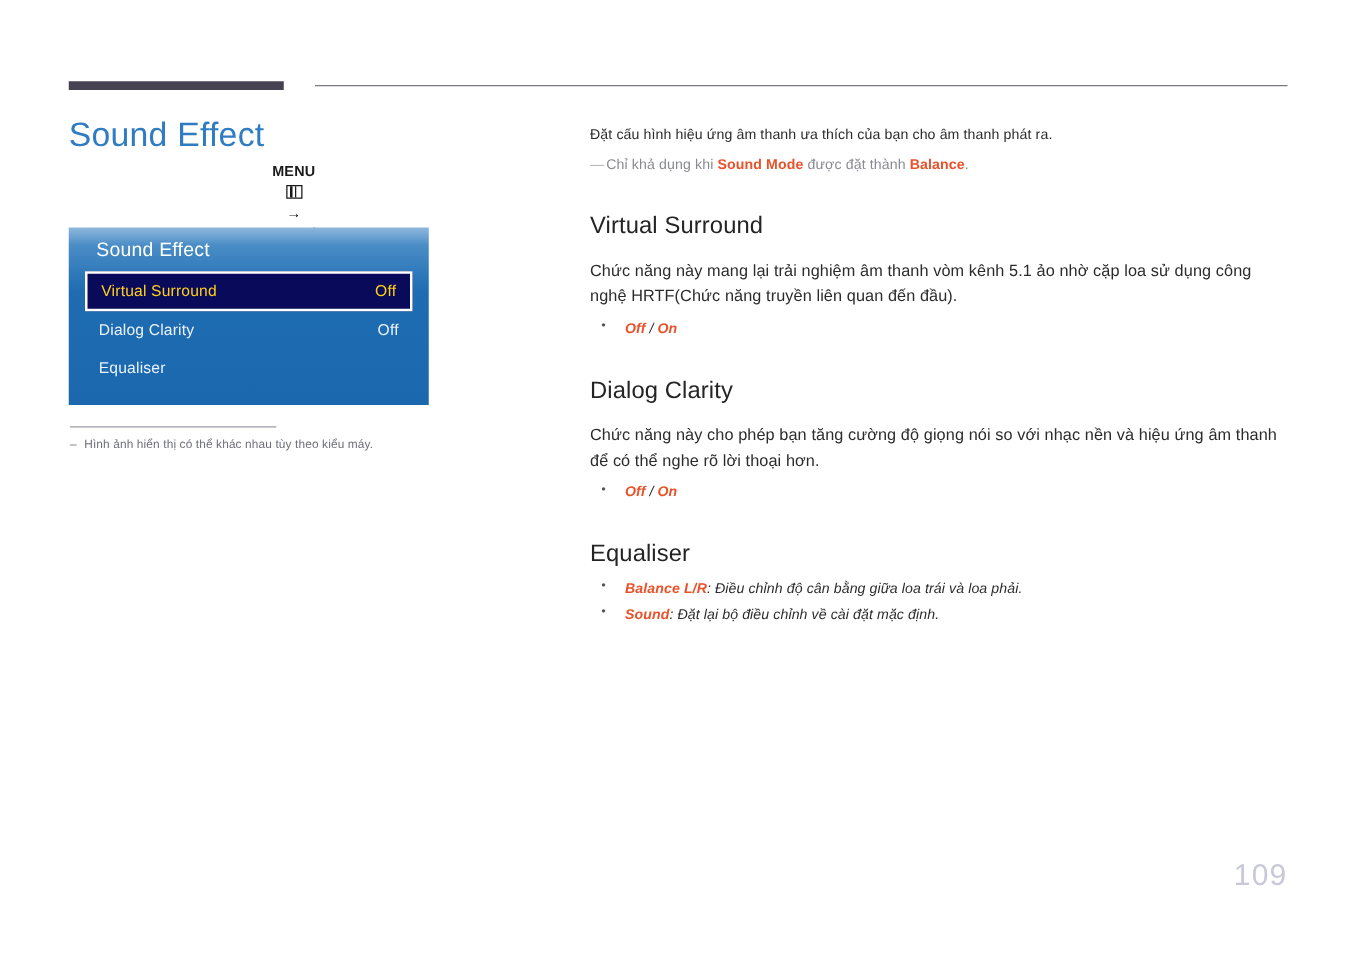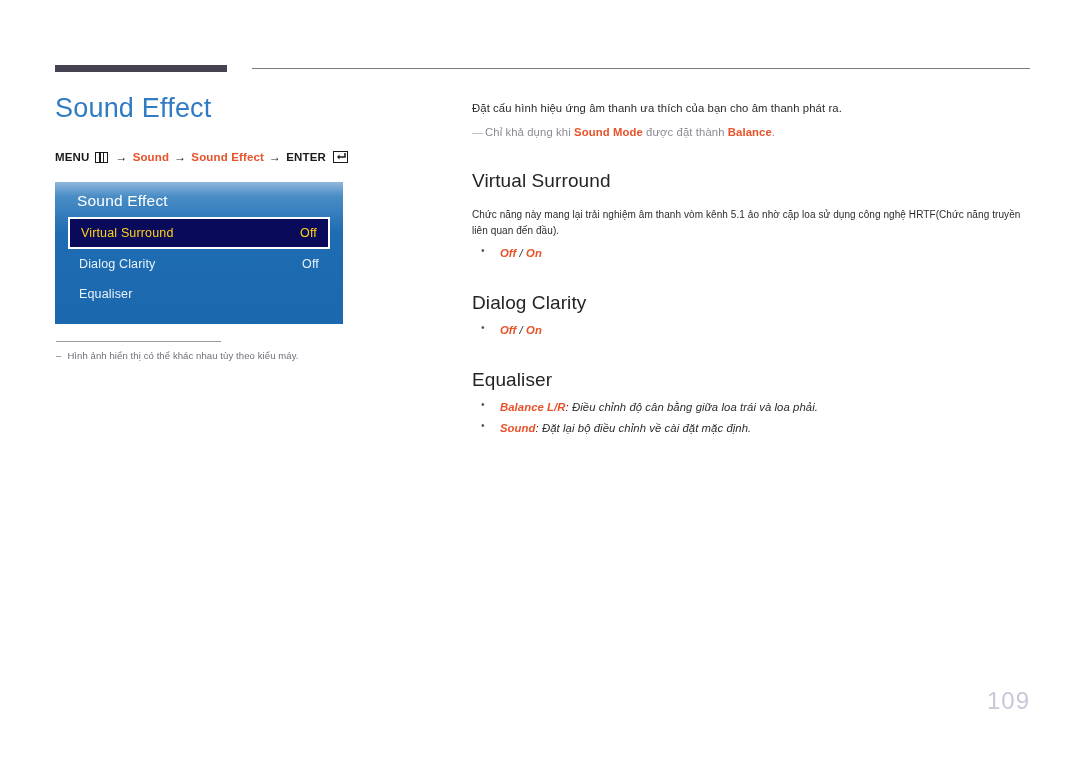--- a/index.html
+++ b/index.html
@@ -44,29 +44,30 @@
   }
   .page-title {
     font-size: 27px;
     font-weight: 400;
     color: #2f7cc2;
     letter-spacing: 0.2px;
     margin: 0;
     line-height: 1.2;
   }
   .menu-path {
-    margin-top: 26px;
+    margin-top: 8px;
     font-size: 11.5px;
     font-weight: bold;
     color: #1a1a1a;
     letter-spacing: 0.15px;
     white-space: nowrap;
     display: flex;
     align-items: center;
     gap: 4px;
+    flex-direction: column;
   }
   .menu-path .orange { color: #e8522a; text-align: center; }
   .menu-path .arrow { font-weight: normal; font-size: 12px; padding: 0 1px; }
 
   
   .icon-menu {
     display: inline-block;
     width: 13px;
     height: 11px;
     border: 1.6px solid #1a1a1a;
@@ -190,21 +191,21 @@
 
   h2.sec {
     font-size: 19px;
     font-weight: 400;
     color: #242424;
     margin: 30px 0 0 0;
     letter-spacing: 0.1px;
     line-height: 1.2;
   }
   p.body {
-    font-size: 10px;
+    font-size: 13px;
     color: #2b2b2b;
     line-height: 1.55;
     letter-spacing: 0.08px;
     margin: 14px 16px 0 0;
   }
   p.body .orange { color: #e8522a; font-weight: bold; }
 
   ul.bullets {
     list-style: none;
     margin: 6px 0 0 0;
@@ -305,20 +306,21 @@
     <span class="note-dash">—</span><span>Chỉ khả dụng khi </span><b>Sound Mode</b><span> được đặt thành </span><b>Balance</b><span>.</span>
   </div>
 
   <h2 class="sec">Virtual Surround</h2>
   <p class="body">Chức năng này mang lại trải nghiệm âm thanh vòm kênh 5.1 ảo nhờ cặp loa sử dụng công nghệ HRTF(Chức năng truyền liên quan đến đầu).</p>
   <ul class="bullets">
     <li><b>Off</b><span class="sep"> / </span><b>On</b></li>
   </ul>
 
   <h2 class="sec">Dialog Clarity</h2>
+  <p class="body">Chức năng này cho phép bạn tăng cường độ giọng nói so với nhạc nền và hiệu ứng âm thanh để có thể nghe rõ lời thoại hơn.</p>
   <ul class="bullets">
     <li><b>Off</b><span class="sep"> / </span><b>On</b></li>
   </ul>
 
   <h2 class="sec">Equaliser</h2>
 
   <ul class="bullets">
     <li><b>Balance L/R</b><span>: Điều chỉnh độ cân bằng giữa loa trái và loa phải.</span></li>
     <li><b>Sound</b><span>: Đặt lại bộ điều chỉnh về cài đặt mặc định.</span></li>
   </ul>

